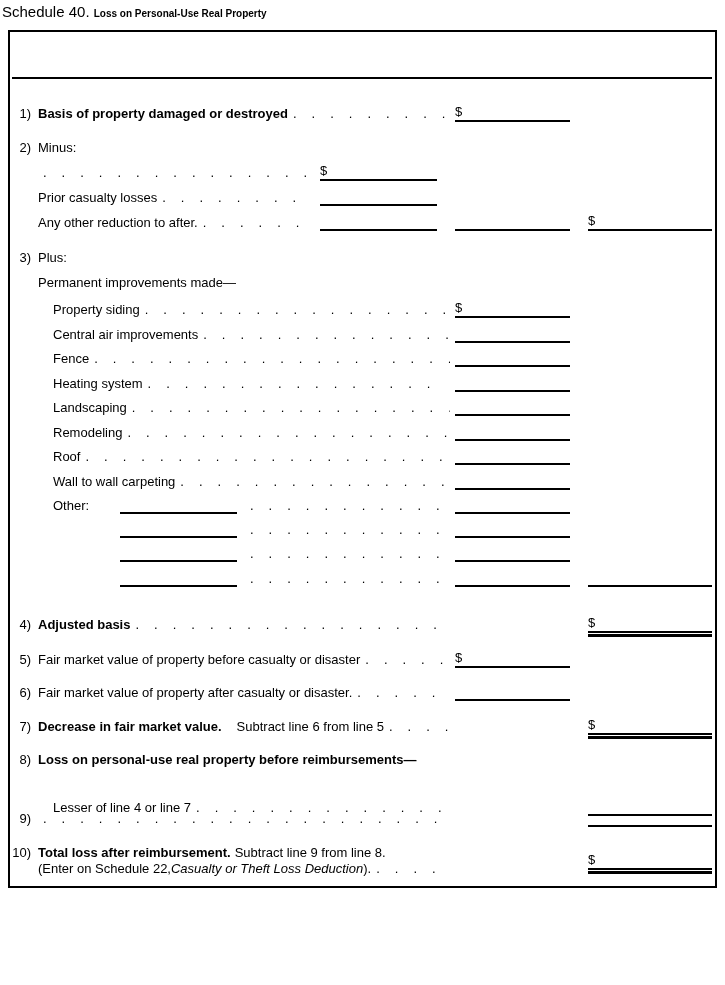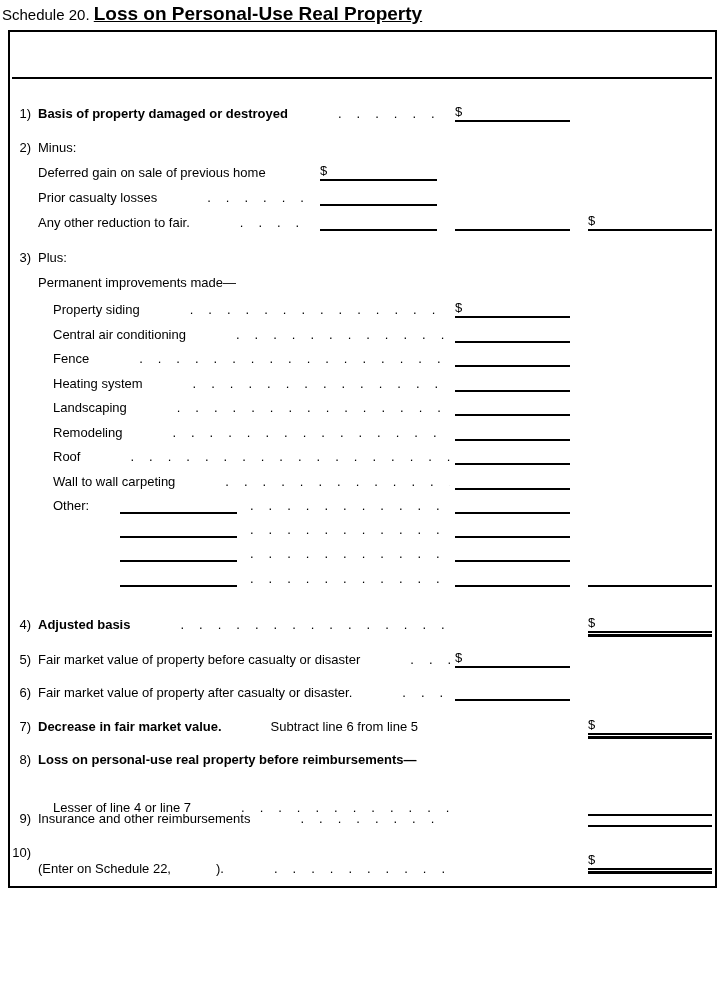--- a/index.html
+++ b/index.html
@@ -2,46 +2,46 @@
 <html><head>
 <meta charset="utf-8">
 <style>
   html,body{margin:0;padding:0;background:#fff;}
   .sheet{
     position:relative;width:725px;height:985px;background:#fff;color:#000;
     font-family:"Liberation Sans","DejaVu Sans",sans-serif;font-size:13px;
     overflow:hidden;
   }
   .title{position:absolute;left:2px;top:3px;white-space:nowrap;font-size:15px;}
-  .title .t-main{font-weight:700;font-size:19px;text-decoration:underline;}
+  .title .t-main{font-weight:700;font-size:10px;}
   .form-box{position:absolute;left:8px;top:30px;width:705px;height:854px;border:2px solid #000;}
   .hr{position:absolute;border-bottom:2px solid #000;height:0;}
   .row{position:absolute;left:0;width:725px;height:20px;}
   .num{position:absolute;left:0;width:31px;text-align:right;white-space:nowrap;}
-  .lw{position:absolute;top:0;display:flex;align-items:flex-end;overflow:hidden;white-space:nowrap;gap:45px;}
+  .lw{position:absolute;top:0;display:flex;align-items:flex-end;overflow:hidden;white-space:nowrap;}
   .lw .t{white-space:nowrap;}
   .b{font-weight:700;}
   .it{font-style:italic;}
   .leader{flex:1;overflow:hidden;white-space:nowrap;letter-spacing:15px;margin-left:5px;font-size:13px;}
   .slot{position:absolute;top:-2px;height:16px;border-bottom:2px solid #000;}
   .slot.double::after{content:"";position:absolute;left:0;right:0;bottom:-6px;border-top:3px solid #000;}
   .dol{position:absolute;left:0;bottom:1px;font-size:13px;}
   
   .c1{left:320px;width:117px;}
   .c1o{left:120px;width:117px;}
   .c2{left:455px;width:115px;}
   .c3{left:588px;width:124px;}
 </style>
 </head>
 <body>
 
 <div class="sheet">
 
   <div class="title">
-    <span class="t-prefix">Schedule 20.</span>
+    <span class="t-prefix">Schedule 40.</span>
     <span class="t-main">Loss on Personal-Use Real Property</span>
   </div>
 
   <div class="form-box"></div>
 
   <div class="hr" style="left:12px;top:77px;width:700px"></div>
 
   <div class="row" style="top:106px">
     <span class="num">1)</span>
     <div class="lw" style="left:38px;right:275px">
@@ -53,39 +53,38 @@
     </div>
   </div>
 
   <div class="row" style="top:140px">
     <span class="num">2)</span>
     <span style="position:absolute;left:38px" class="t">Minus:</span>
   </div>
 
   <div class="row" style="top:165px">
     <div class="lw" style="left:38px;right:413px">
-      <span class="t">Deferred gain on sale of previous home</span>
       <span class="leader">............................................................</span>
     </div>
     <div class="slot c1">
       <span class="dol">$</span>
     </div>
   </div>
 
   <div class="row" style="top:190px">
     <div class="lw" style="left:38px;right:413px">
       <span class="t">Prior casualty losses</span>
       <span class="leader">............................................................</span>
     </div>
     <div class="slot c1"></div>
   </div>
 
   <div class="row" style="top:215px">
     <div class="lw" style="left:38px;right:413px">
-      <span class="t">Any other reduction to fair.</span>
+      <span class="t">Any other reduction to after.</span>
       <span class="leader">............................................................</span>
     </div>
     <div class="slot c1"></div>
     <div class="slot c2"></div>
     <div class="slot c3">
       <span class="dol">$</span>
     </div>
   </div>
 
   <div class="row" style="top:250px">
@@ -102,21 +101,21 @@
       <span class="t">Property siding</span>
       <span class="leader">............................................................</span>
     </div>
     <div class="slot c2">
       <span class="dol">$</span>
     </div>
   </div>
 
   <div class="row" style="top:327px">
     <div class="lw" style="left:53px;right:275px">
-      <span class="t">Central air conditioning</span>
+      <span class="t">Central air improvements</span>
       <span class="leader">............................................................</span>
     </div>
     <div class="slot c2"></div>
   </div>
 
   <div class="row" style="top:351px">
     <div class="lw" style="left:53px;right:275px">
       <span class="t">Fence</span>
       <span class="leader">............................................................</span>
     </div>
@@ -225,21 +224,21 @@
       <span class="t">Fair market value of property after casualty or disaster.</span>
       <span class="leader">............................................................</span>
     </div>
     <div class="slot c2"></div>
   </div>
 
   <div class="row" style="top:719px">
     <span class="num">7)</span>
     <div class="lw" style="left:38px;right:275px">
       <span class="t b">Decrease in fair market value.</span>
-      <span class="t" style="margin-left:4px">Subtract line 6 from line 5</span>
+      <span class="t" style="margin-left:15px">Subtract line 6 from line 5</span>
       <span class="leader">............................................................</span>
     </div>
     <div class="slot c3 double">
       <span class="dol">$</span>
     </div>
   </div>
 
   <div class="row" style="top:752px">
     <span class="num">8)</span>
     <span style="position:absolute;left:38px" class="t b">Loss on personal-use real property before reimbursements—</span>
@@ -249,30 +248,34 @@
     <div class="lw" style="left:53px;right:275px">
       <span class="t">Lesser of line 4 or line 7</span>
       <span class="leader">............................................................</span>
     </div>
     <div class="slot c3"></div>
   </div>
 
   <div class="row" style="top:811px">
     <span class="num">9)</span>
     <div class="lw" style="left:38px;right:275px">
-      <span class="t">Insurance and other reimbursements</span>
       <span class="leader">............................................................</span>
     </div>
     <div class="slot c3"></div>
   </div>
 
   <div class="row" style="top:845px;height:36px">
     <span class="num">10)</span>
+    <div class="lw" style="left:38px;right:275px;top:0">
+      <span class="t b">Total loss after reimbursement.</span>
+      <span class="t" style="margin-left:4px">Subtract line 9 from line 8.</span>
+    </div>
     <div class="lw" style="left:38px;right:275px;top:16px">
       <span class="t">(Enter on Schedule 22, </span>
+      <span class="t it">Casualty or Theft Loss Deduction</span>
       <span class="t">).</span>
       <span class="leader">............................................................</span>
     </div>
     <div class="slot c3 double" style="top:7px">
       <span class="dol">$</span>
     </div>
   </div>
 
 </div>
 

